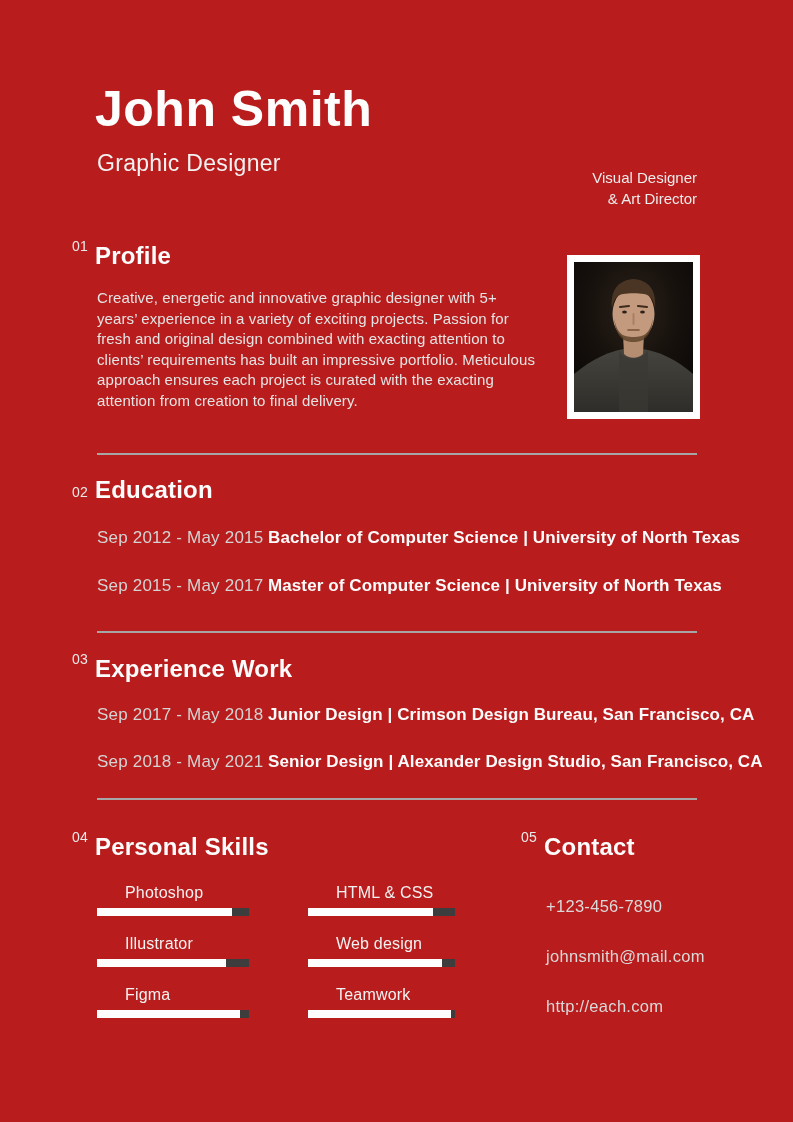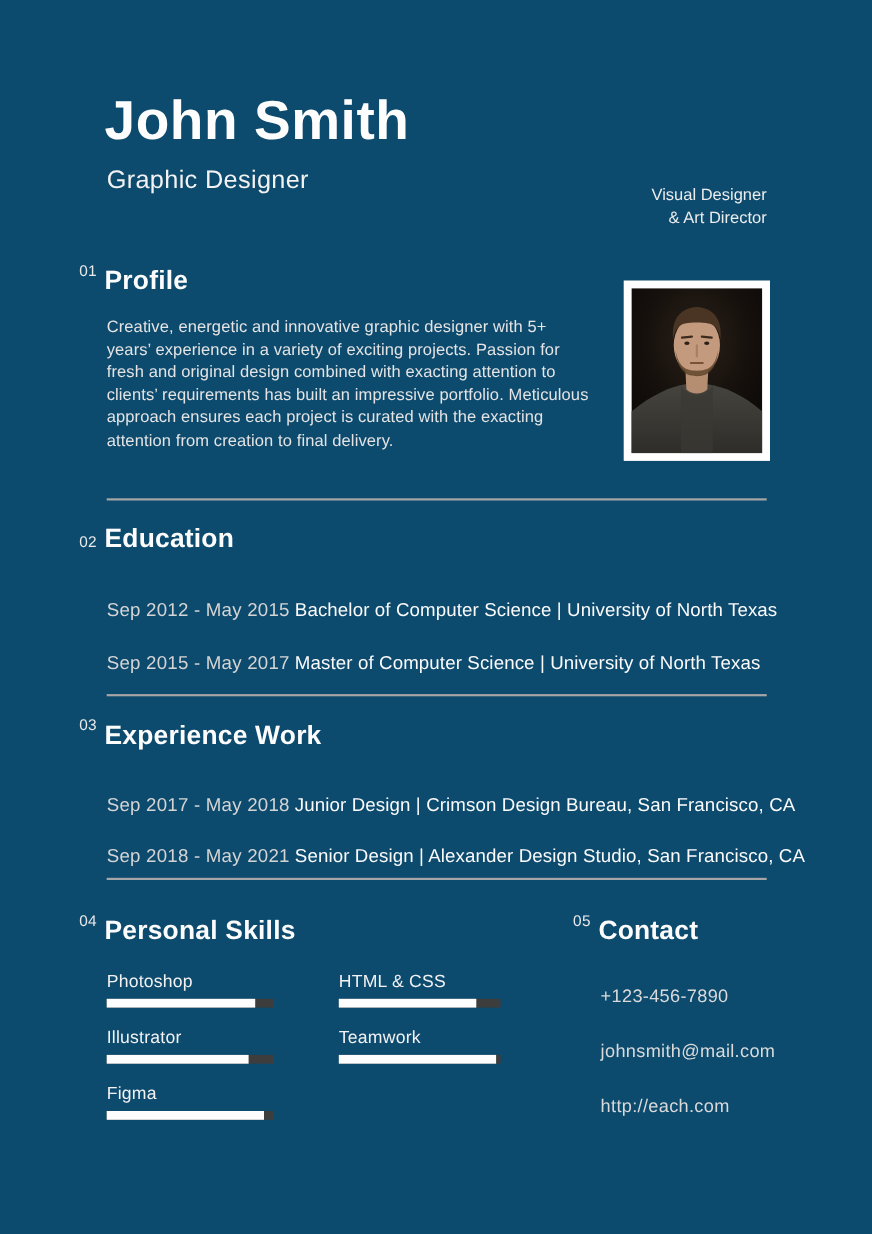--- a/index.html
+++ b/index.html
@@ -1,19 +1,19 @@
 <!DOCTYPE html>
 <html><head>
 <meta charset="utf-8">
 <style>
   html,body { margin:0; padding:0; background:#1f1f20; }
   .page {
     position:relative;
     width:793px; height:1122px;
-    background:#0c4a6e;
+    background:#b91c1c;
     color:#ffffff;
     font-family:"Liberation Sans", sans-serif;
     overflow:hidden;
   }
   .abs { position:absolute; }
 
   
   .name { left:95px; top:80px; font-size:50px; font-weight:bold; letter-spacing:0.5px; color:#fdfdfd; }
   .subtitle { left:97px; top:150px; font-size:23px; font-weight:400; color:#f2f2f2; letter-spacing:0.3px; }
   .role { right:96px; top:167px; text-align:right; font-size:15px; line-height:21px; color:#ececec; }
@@ -29,32 +29,32 @@
   .photo-frame svg { display:block; width:119px; height:150px; }
 
   .divider { left:97px; width:600px; height:2px; background:#a6a6a6; }
   .div1 { top:453px; } .div2 { top:631px; } .div3 { top:798px; }
 
   .edu-head { left:72px; top:476px;align-items:flex-end; }
   .exp-head { left:72px; top:655px; }
 
   .row { display:flex; align-items:baseline; font-size:17px; left:97px; width:640px; }
   .row-date { flex:0 0 171px; color:#d4d4d4; letter-spacing:0.2px; }
-  .row-text { font-weight:normal; color:#fbfbfb; letter-spacing:0.1px; white-space:nowrap;margin-top:17px; }
+  .row-text { font-weight:bold; color:#fbfbfb; letter-spacing:0.1px; white-space:nowrap; }
   .edu-row1 { top:528px; } .edu-row2 { top:576px; }
   .exp-row1 { top:705px; } .exp-row2 { top:752px; }
 
   .skills-head { left:72px; top:833px; }
   .contact-head { left:521px; top:833px; }
 
   .skill-col { top:884px; }
   .skill-col1 { left:97px; width:152px; }
   .skill-col2 { left:308px; width:147px; }
   .skill { margin-bottom:19px; }
-  .skill-label { font-size:16px; color:#f2f2f2; margin-bottom:6px; letter-spacing:0.2px; }
+  .skill-label { font-size:16px; color:#f2f2f2; margin-bottom:6px; letter-spacing:0.2px;margin-left:28px; }
   .skill-track { height:8px; background:#3d3d3d; }
   .skill-fill { height:100%; background:#fdfdfd; }
 
   .contact-items { left:546px; top:898px; width:200px; }
   .contact-item { font-size:16.5px; color:#dadada; letter-spacing:0.3px; margin-bottom:33px; line-height:17px; }
 </style>
 </head>
 <body>
 
 <div class="page">
@@ -167,20 +167,26 @@
   </div>
 
   <div class="abs skill-col skill-col2">
     <div class="skill">
       <div class="skill-label">HTML &amp; CSS</div>
       <div class="skill-track">
         <div class="skill-fill" style="width: 85%;"></div>
       </div>
     </div>
     <div class="skill">
+      <div class="skill-label">Web design</div>
+      <div class="skill-track">
+        <div class="skill-fill" style="width: 91%;"></div>
+      </div>
+    </div>
+    <div class="skill">
       <div class="skill-label">Teamwork</div>
       <div class="skill-track">
         <div class="skill-fill" style="width: 97%;"></div>
       </div>
     </div>
   </div>
 
   <div class="abs sec-head contact-head">
     <span class="sec-num">05</span>
     <span>Contact</span>

